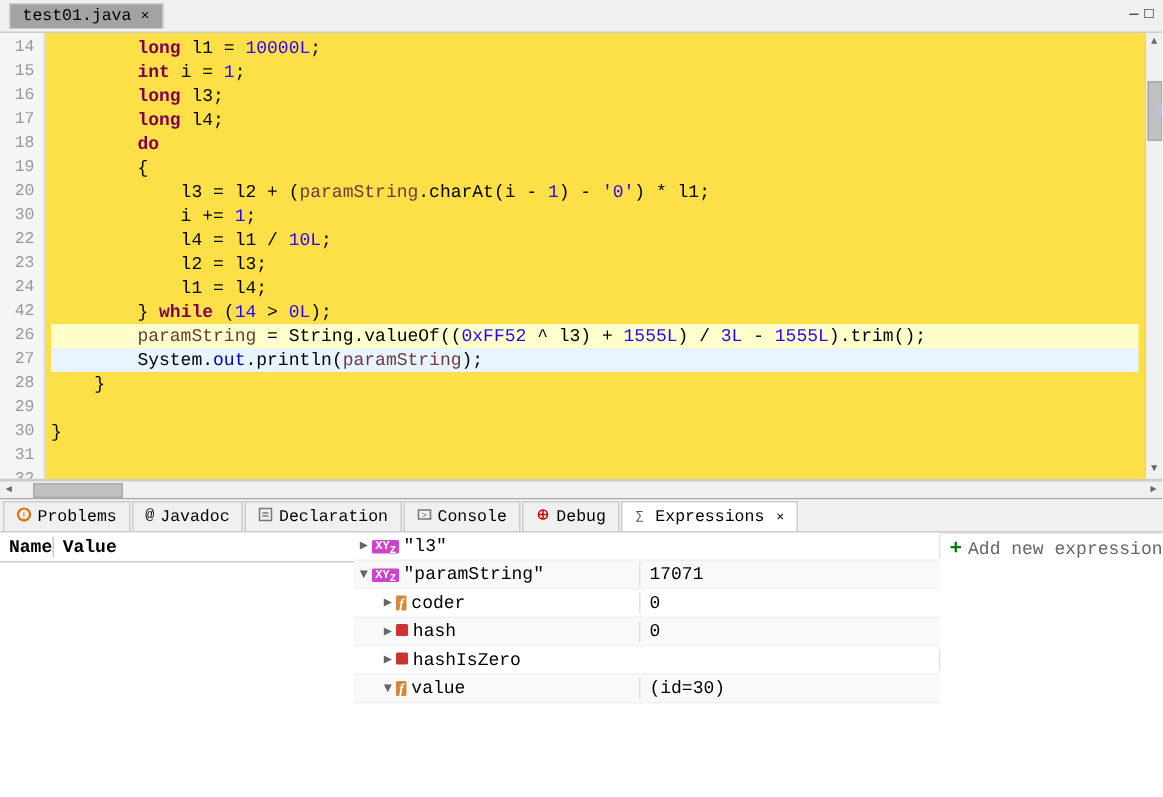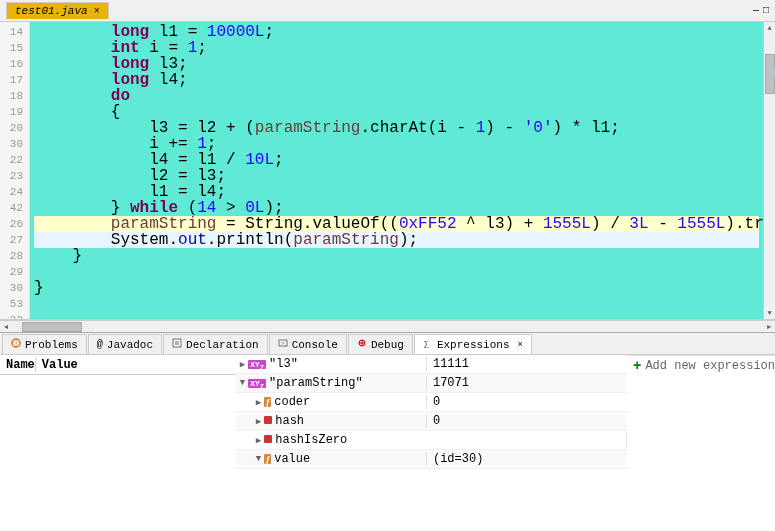--- a/index.html
+++ b/index.html
@@ -11,27 +11,26 @@
       height: 22px;
       display: flex;
       align-items: center;
       padding: 0 6px;
       border-bottom: 1px solid #ccc;
       font-size: 11px;
     }
     #title-bar .tab {
       display: flex;
       align-items: center;
-      background: #eab308;
+      background: #a3a3a3;
       border: 1px solid #ccc;
       border-bottom: none;
       padding: 2px 8px;
       gap: 6px;
       font-size: 11px;
-      font-style: italic;
     }
     #title-bar .tab .close-icon {
       font-size: 10px;
       cursor: pointer;
     }
     #title-bar .window-controls {
       margin-left: auto;
       display: flex;
       gap: 4px;
     }
@@ -60,23 +59,23 @@
       padding-top: 2px;
       user-select: none;
       border-right: 1px solid #e0e0e0;
       flex-shrink: 0;
     }
     #code-area {
       flex: 1;
       overflow: auto;
       padding: 2px 4px;
       line-height: 16px;
-      font-size: 16px;
+      font-size: 12px;
       white-space: pre;
-      background: #5eead4;
+      background: #fde047;
     }
     .line { display: block; min-height: 16px; }
     .line.highlighted { background: #ffffcc; }
     .line.active { background: #e8f4ff; }
     .kw { color: #7f0055; font-weight: bold; }
     .num { color: #2a00ff; }
     .str { color: #2a00ff; }
     .method { color: #000; font-family: Liberation Mono, monospace; }
     .param { color: #6d3a3a; }
     .field { color: #0000c0; }
@@ -250,21 +249,21 @@
       <div>30</div>
       <div>22</div>
       <div>23</div>
       <div>24</div>
       <div>42</div>
       <div>26</div>
       <div>27</div>
       <div>28</div>
       <div>29</div>
       <div>30</div>
-      <div>53</div>
+      <div>31</div>
       <div>32</div>
     </div>
   <div id="code-area"><span class="line">        <span class="kw">long</span> l1 = <span class="num">10000L</span>;
 </span><span class="line">        <span class="kw">int</span> i = <span class="num">1</span>;
 </span><span class="line">        <span class="kw">long</span> l3;
 </span><span class="line">        <span class="kw">long</span> l4;
 </span><span class="line">        <span class="kw">do</span>
 </span><span class="line">        {
 </span><span class="line">            l3 = l2 + (<span class="param">paramString</span>.charAt(i - <span class="num">1</span>) - <span class="str">'0'</span>) * l1;
 </span><span class="line">            i += <span class="num">1</span>;
@@ -347,21 +346,20 @@
       <div class="col-name">Name</div>
       <div class="col-value">Value</div>
     </div>
     <div id="table-body">
         <div class="table-row">
           <div class="col-name" style="padding-left: 4px;">
             <span class="row-icon expand">▶</span>
             <span><span style="background:#cc44cc;color:white;font-size:8px;padding:0 2px;border-radius:1px;font-weight:bold;">XY<sub style="font-size:7px">Z</sub></span></span>
             <span class="var-label"> "l3"</span>
           </div>
-          <div class="col-value"><span class="int-val">11111</span></div>
         </div>
         <div class="table-row">
           <div class="col-name" style="padding-left: 4px;">
             <span class="row-icon expand">▼</span>
             <span><span style="background:#cc44cc;color:white;font-size:8px;padding:0 2px;border-radius:1px;font-weight:bold;">XY<sub style="font-size:7px">Z</sub></span></span>
             <span class="var-label"> "paramString"</span>
           </div>
           <div class="col-value"><span class="int-val">17071</span></div>
         </div>
         <div class="table-row">

